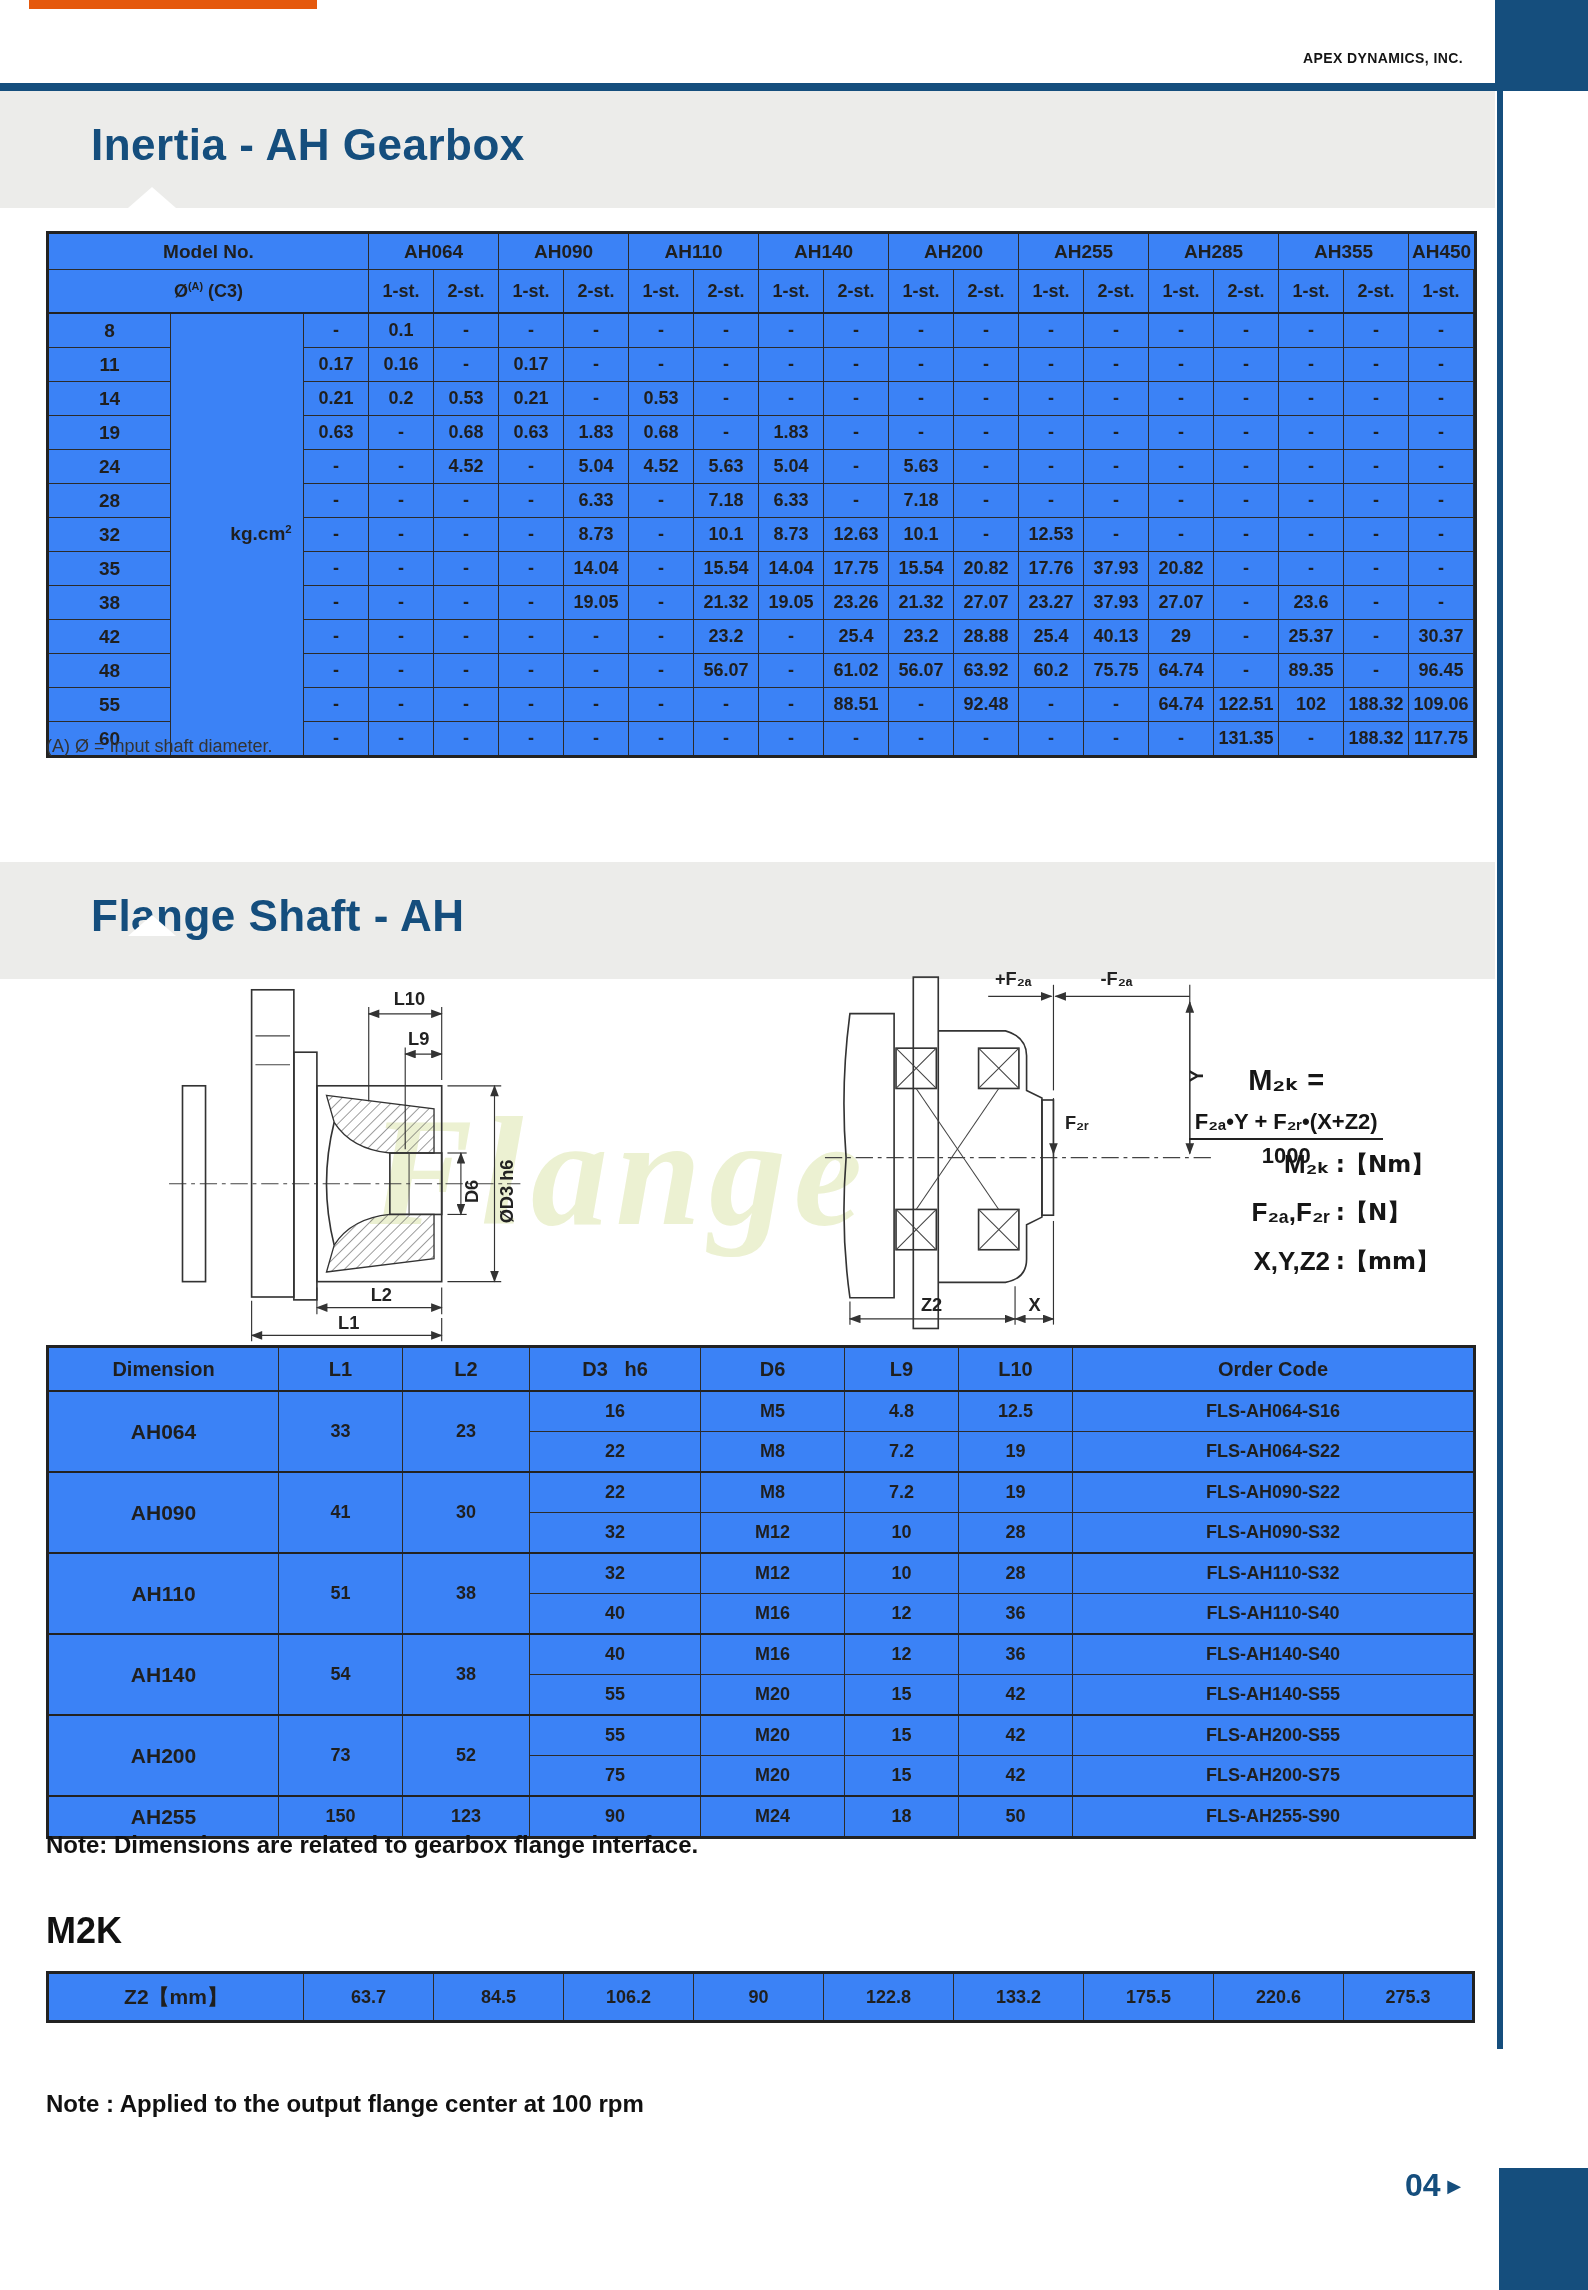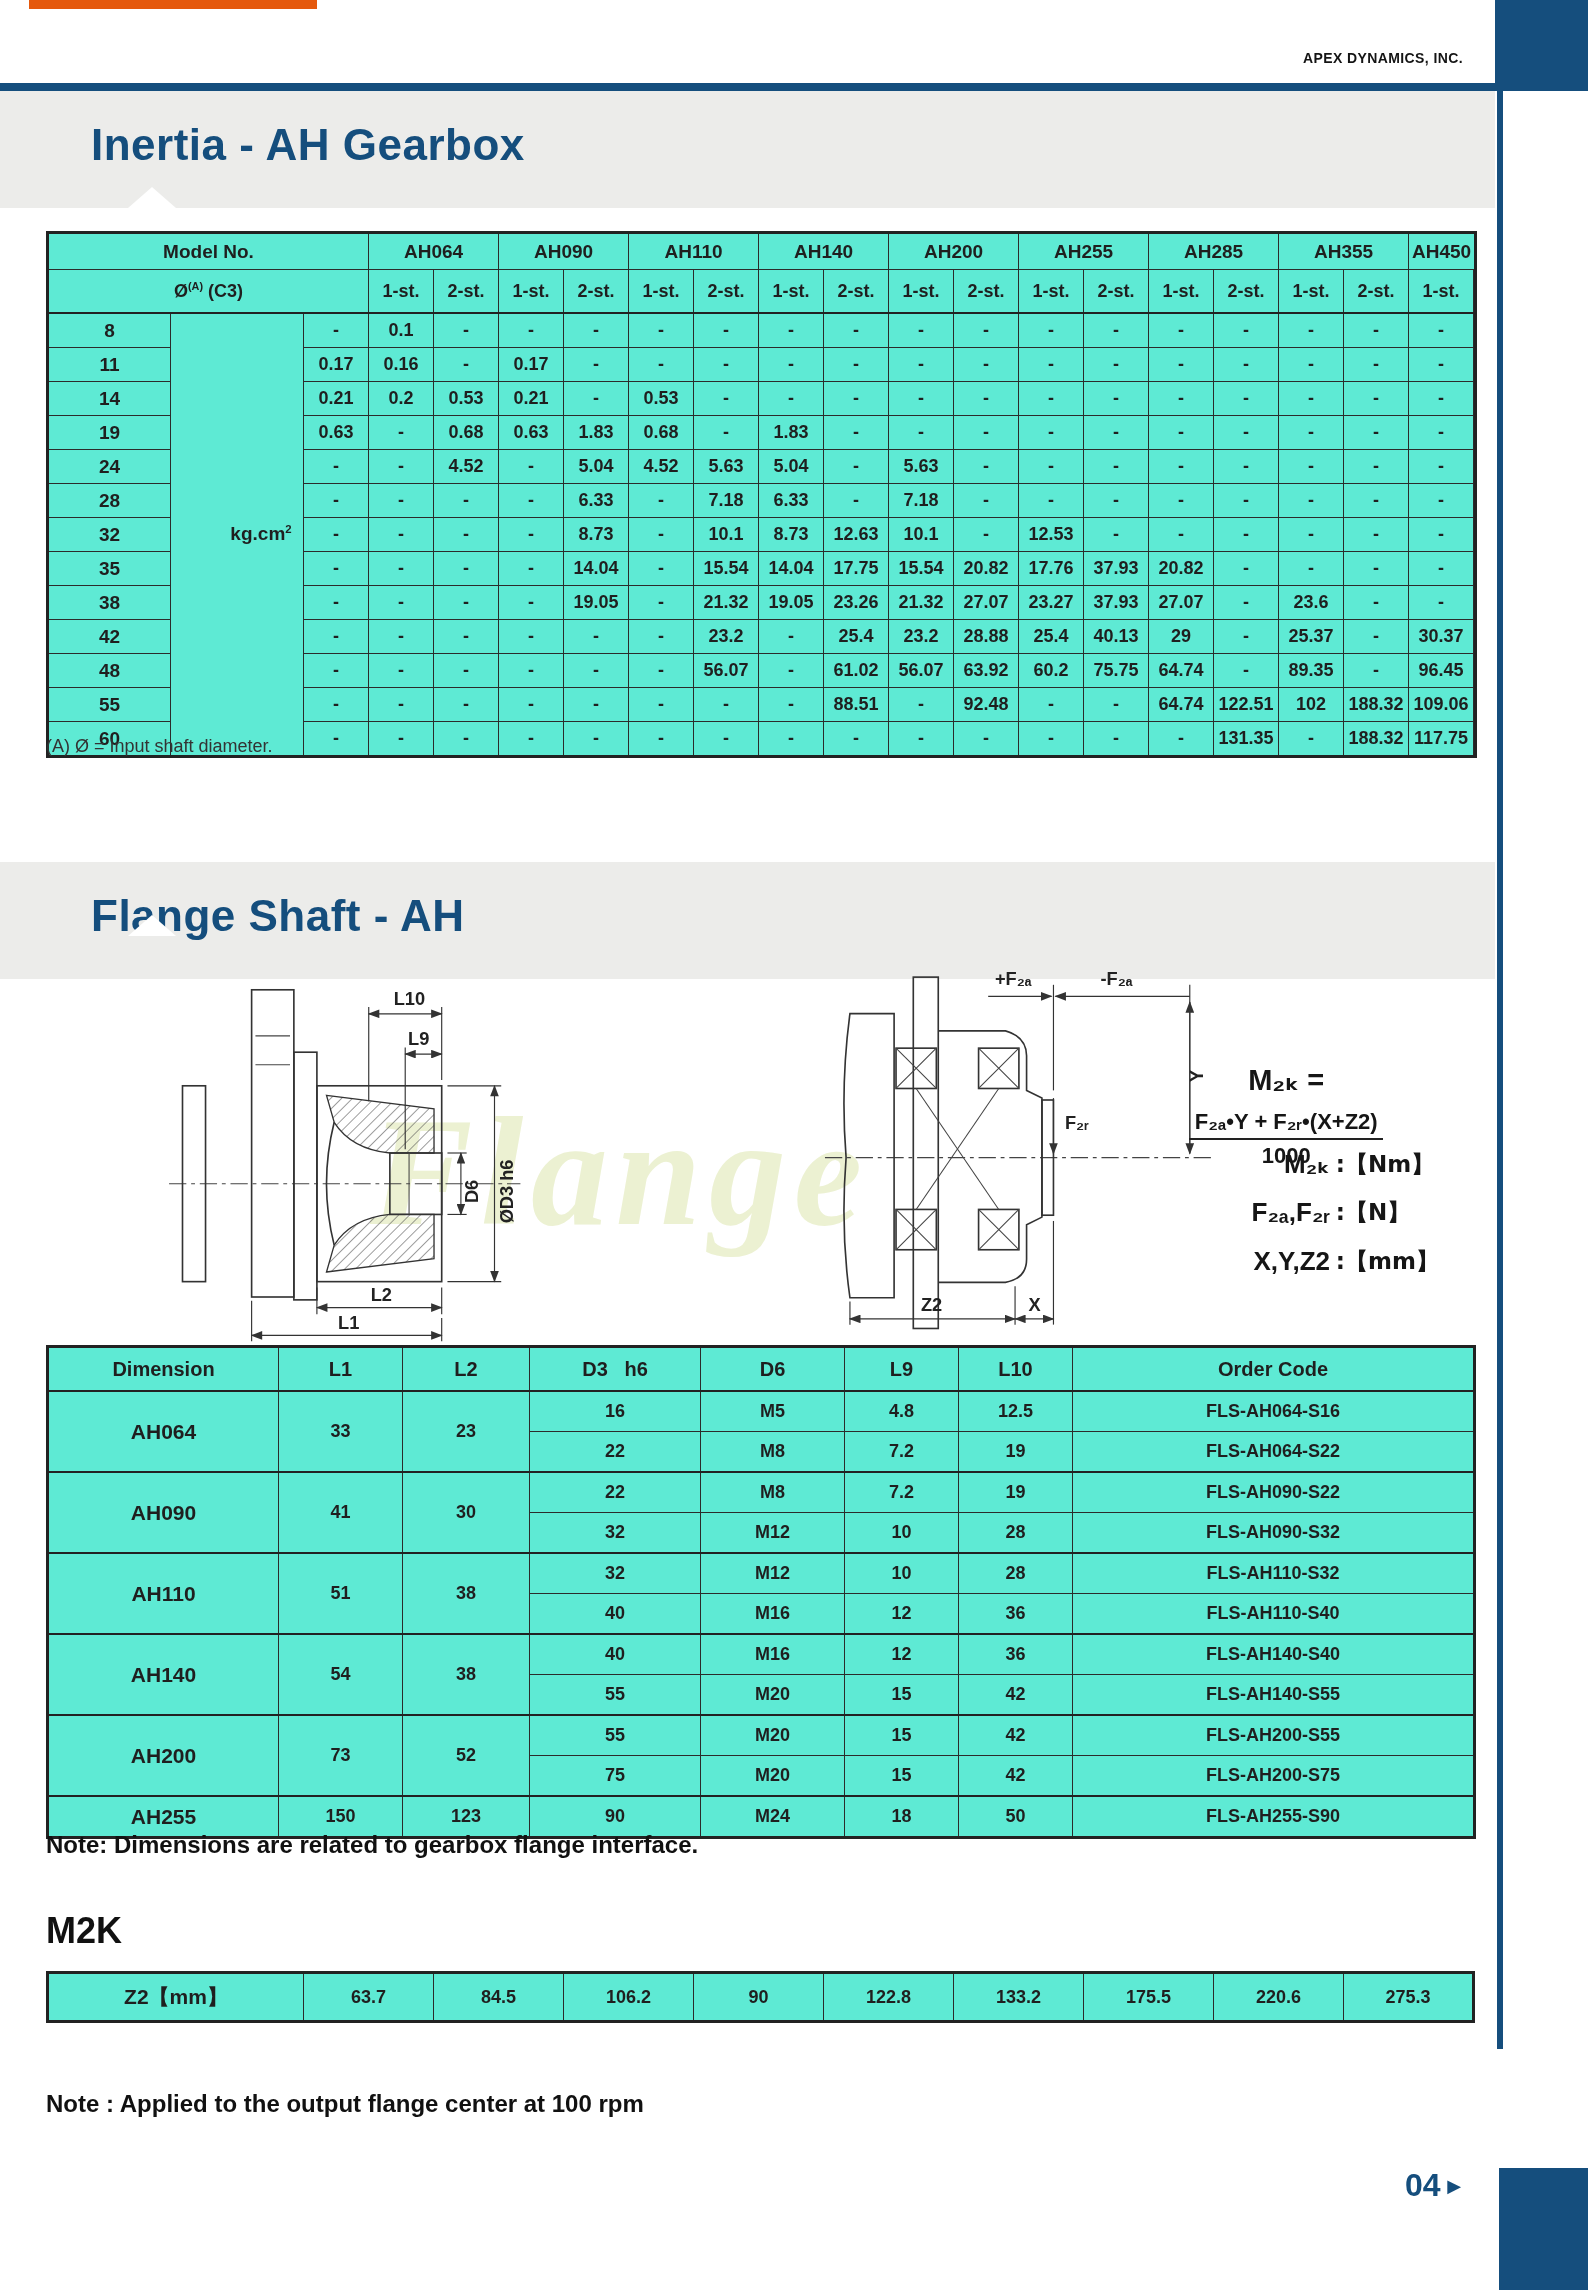--- a/index.html
+++ b/index.html
@@ -9,21 +9,21 @@
   .orange-bar{position:absolute;left:29px;top:0;width:288px;height:8.6px;background:var(--orange);}
   .company{position:absolute;top:50px;right:125px;font-size:14px;font-weight:bold;letter-spacing:0.4px;color:#141414;}
   .top-rule{position:absolute;left:0;top:83px;width:1495px;height:8.6px;background:var(--navy);}
   .corner-square{position:absolute;left:1495px;top:0;width:93px;height:91px;background:var(--navy);}
   .v-line{position:absolute;left:1497px;top:91px;width:5.8px;height:1958px;background:var(--navy);}
   .band{position:absolute;left:0;width:1495px;height:117px;background:var(--band);}
   .band .title{position:absolute;left:91px;top:29px;font-size:44px;font-weight:bold;color:var(--navy);letter-spacing:0.5px;}
   .notch{position:absolute;left:128px;width:0;height:0;border-left:24px solid transparent;
          border-right:24px solid transparent;border-bottom:21px solid #ffffff;}
   
-  table{border-collapse:collapse;table-layout:fixed;background:#5eead4;}
+  table{border-collapse:collapse;table-layout:fixed;background:#3b82f6;}
   th,td{border:1.5px solid #2b2b2b;text-align:center;vertical-align:middle;padding:0;overflow:hidden;}
   .tbl{position:absolute;left:46px;}
   .tbl table{border:3.4px solid #222;}
   
   #inertiaTable th{font-size:19px;font-weight:bold;height:35px;}
   #inertiaTable thead tr:last-child th{border-bottom:2.5px solid #222;font-size:18px;}
   #inertiaTable td{font-size:18px;font-weight:600;height:33px;}
   #inertiaTable td.dia{font-weight:600;font-size:19px;}
   #inertiaTable td.unit{font-size:19px;font-weight:600;padding-left:48px;}
   #inertiaTable sup{font-size:60%;}

